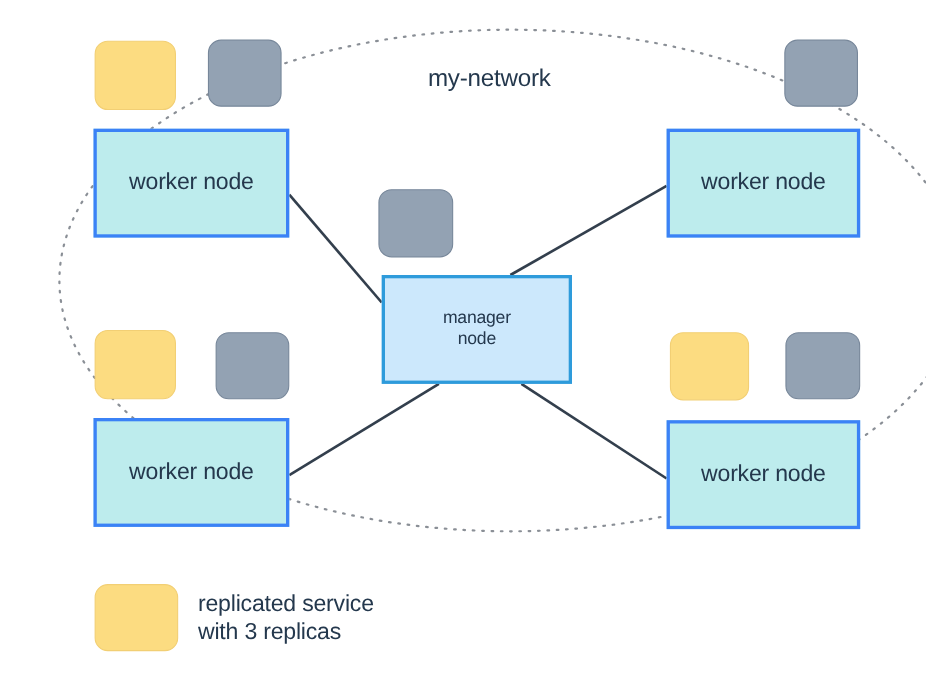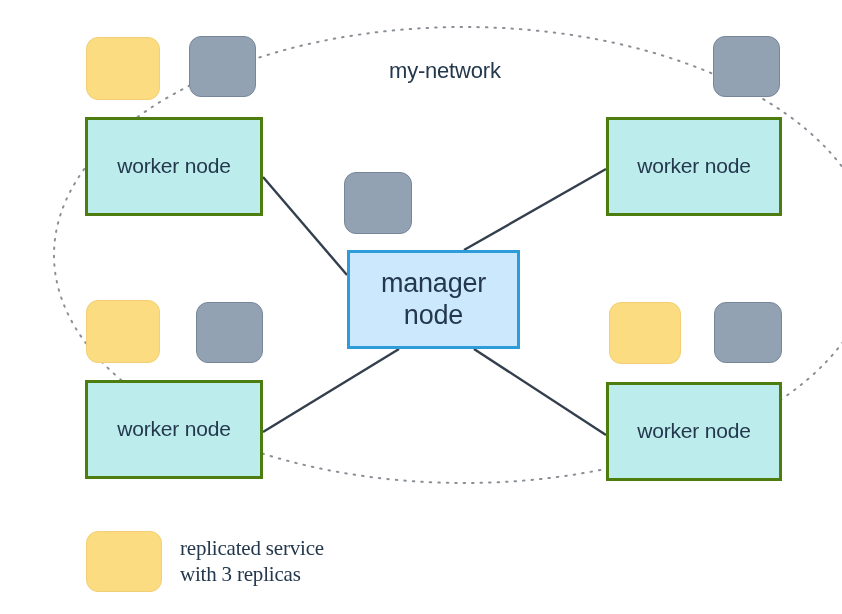--- a/index.html
+++ b/index.html
@@ -36,27 +36,27 @@
     display: flex;
     align-items: center;
     justify-content: center;
     text-align: center;
     line-height: 1.18;
     color: #24384d;
     letter-spacing: -0.2px;
   }
   .worker-node {
     background: #bdeced;
-    border: 3px solid #4d7c0f;
+    border: 3px solid #3b82f6;
     font-size: 21px;
   }
   .manager-node {
     background: #cce8fc;
     border: 3px solid #2e9bdb;
-    font-size: 27px;
+    font-size: 16px;
   }
 
   
   .chip {
     position: absolute;
     box-sizing: border-box;
     border-radius: 12px;
   }
   .chip-replicated {
     background: #fcdc81;
@@ -143,18 +143,18 @@
   <div class="node worker-node" style="left:41px;  top:380px; width:178px; height:99px;">
     <span>worker node</span>
   </div>
 
   <div class="node worker-node" style="left:562px; top:382px; width:176px; height:99px;">
     <span>worker node</span>
   </div>
 
   <div class="legend-item" style="left:42px; top:531px;">
     <div class="legend-swatch replicated" style="width:76px; height:61px;"></div>
-    <div class="legend-text" style="margin-left:18px;font-family:Liberation Serif, serif;">replicated service
+    <div class="legend-text" style="margin-left:18px;">replicated service
 with 3 replicas</div>
   </div>
 
 
 </div>
 
 </body></html>

